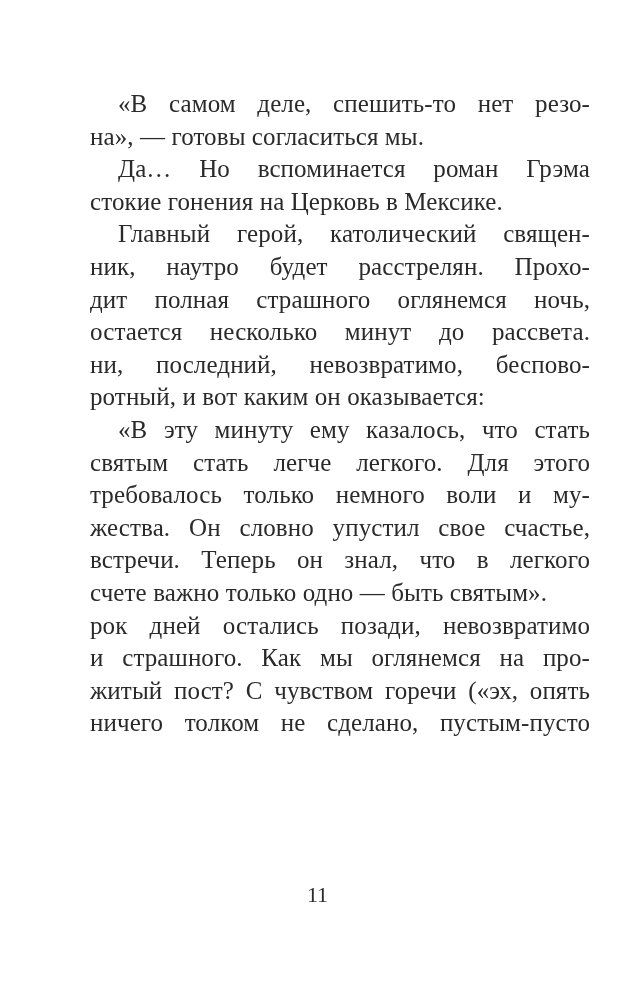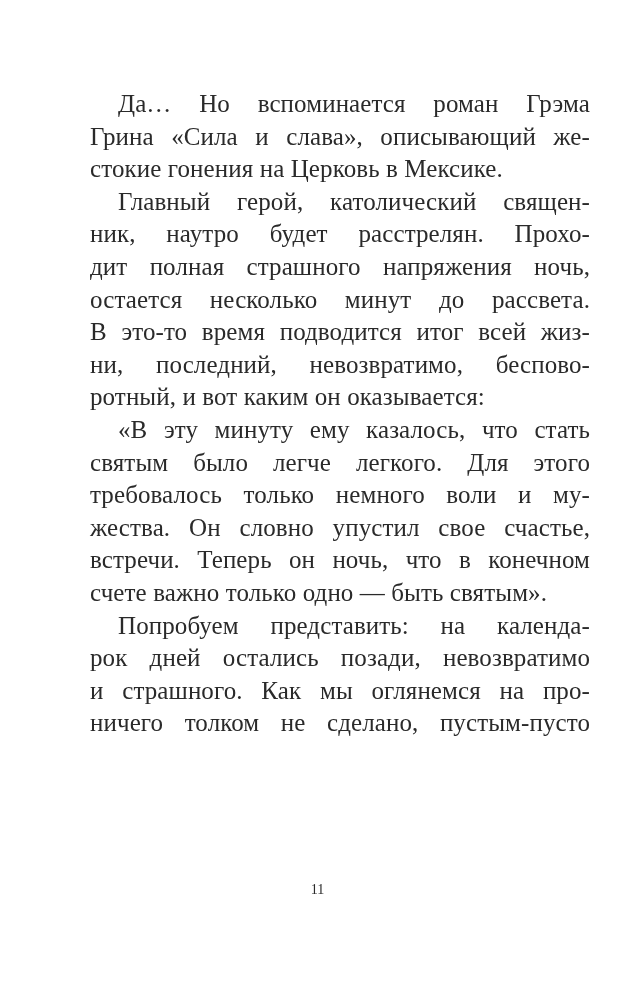--- a/index.html
+++ b/index.html
@@ -11,50 +11,52 @@
   }
   .line {
     display: block; height: 32.6px; line-height: 32.6px;
     white-space: nowrap; text-align: justify; text-align-last: justify;
   }
   .line.last { text-align-last: left; }
   .line.indent { padding-left: 28px; }
   .page-number {
     position: absolute; left: 0; width: 635px; top: 882px; text-align: center;
     font-family: "Liberation Serif", "DejaVu Serif", serif;
-    font-size: 14px; color: #2a2a2a;
+    font-size: 22px; color: #2a2a2a;
   }
 </style>
 </head>
 <body>
 
 <div class="page">
   <div>
+    <span class="line indent">«В самом деле, спешить-то нет резо-</span>
+    <span class="line last">на», — готовы согласиться мы.</span>
+  </div>
+  <div>
     <span class="line indent">Да… Но вспоминается роман Грэма</span>
-    <span class="line">Грина «Сила и слава», описывающий же-</span>
     <span class="line last">стокие гонения на Церковь в Мексике.</span>
   </div>
   <div>
     <span class="line indent">Главный герой, католический священ-</span>
     <span class="line">ник, наутро будет расстрелян. Прохо-</span>
-    <span class="line">дит полная страшного напряжения ночь,</span>
+    <span class="line">дит полная страшного оглянемся ночь,</span>
     <span class="line">остается несколько минут до рассвета.</span>
-    <span class="line">В это-то время подводится итог всей жиз-</span>
     <span class="line">ни, последний, невозвратимо, беспово-</span>
     <span class="line last">ротный, и вот каким он оказывается:</span>
   </div>
   <div>
     <span class="line indent">«В эту минуту ему казалось, что стать</span>
-    <span class="line">святым было легче легкого. Для этого</span>
+    <span class="line">святым стать легче легкого. Для этого</span>
     <span class="line">требовалось только немного воли и му-</span>
     <span class="line">жества. Он словно упустил свое счастье,</span>
-    <span class="line">встречи. Теперь он ночь, что в конечном</span>
+    <span class="line">встречи. Теперь он знал, что в легкого</span>
     <span class="line last">счете важно только одно — быть святым».</span>
   </div>
   <div>
-    <span class="line indent">Попробуем представить: на календа-</span>
     <span class="line">рок дней остались позади, невозвратимо</span>
     <span class="line">и страшного. Как мы оглянемся на про-</span>
+    <span class="line">житый пост? С чувством горечи («эх, опять</span>
     <span class="line">ничего толком не сделано, пустым-пусто</span>
   </div>
 </div>
 
 <div class="page-number">11</div>
 
 </body></html>

